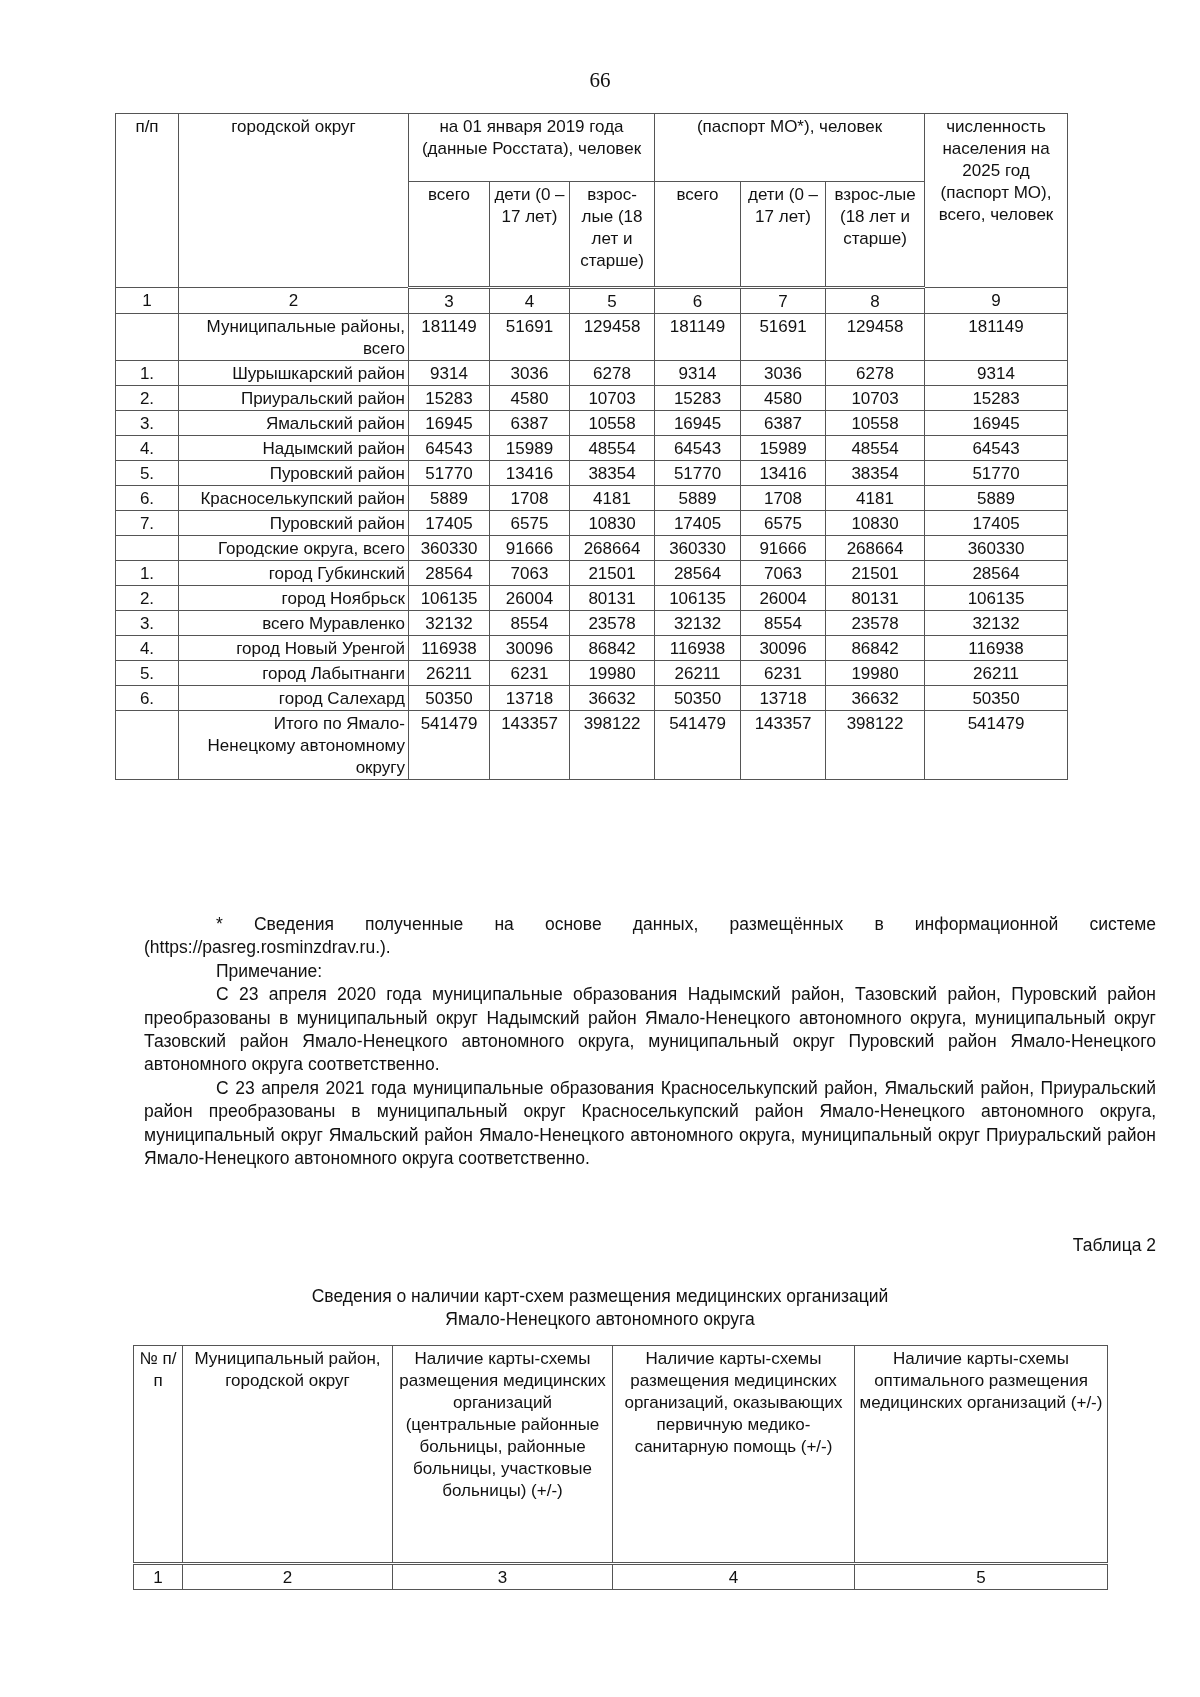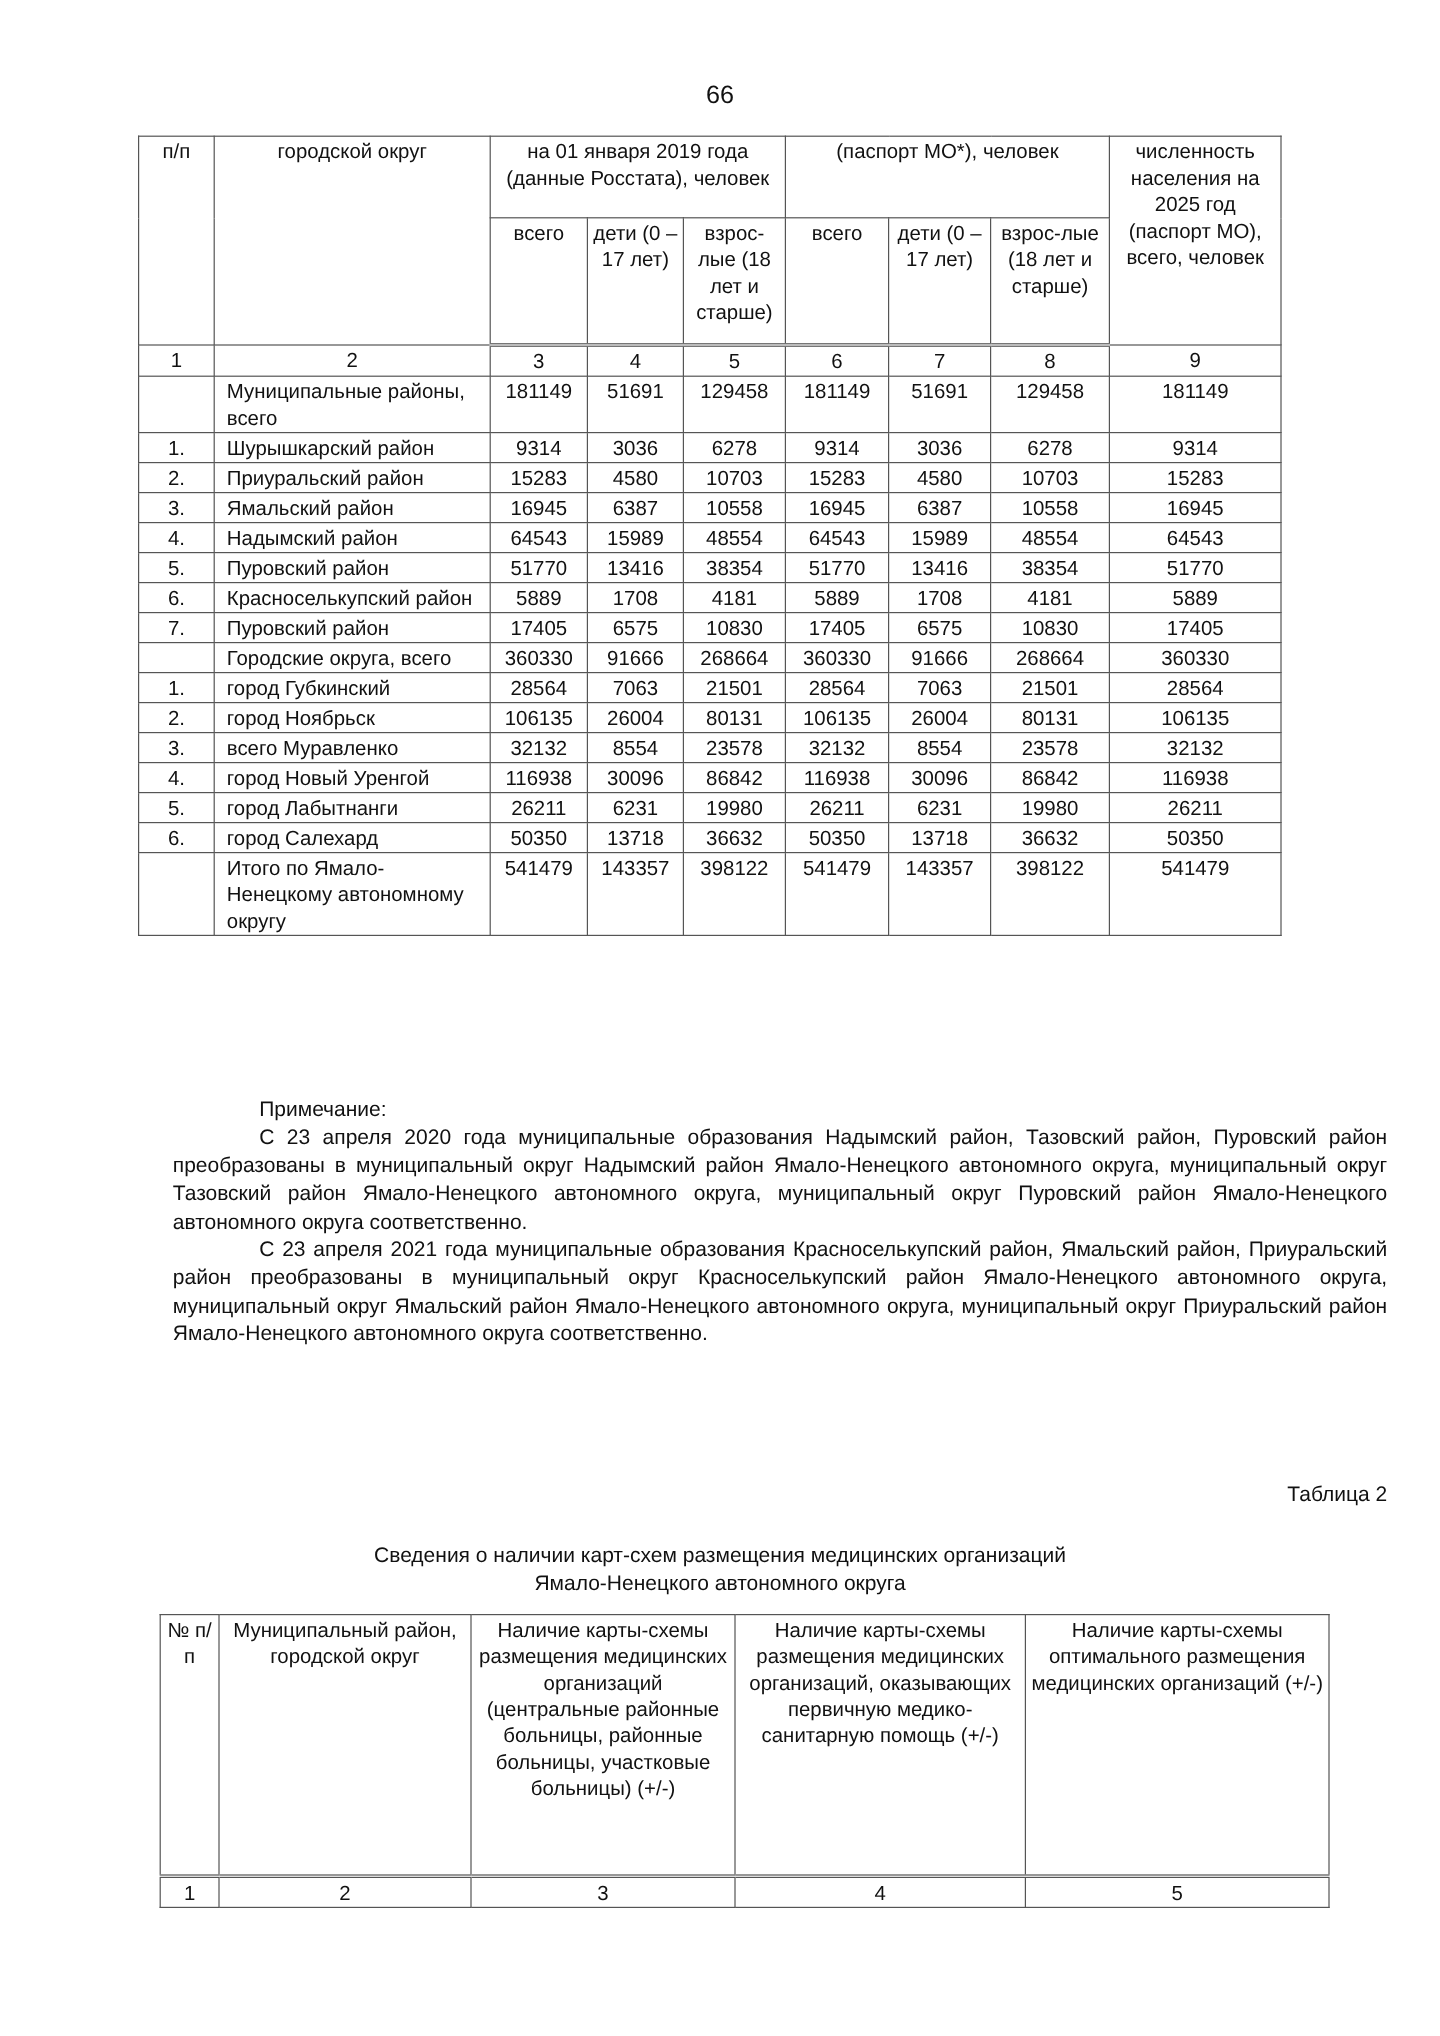--- a/index.html
+++ b/index.html
@@ -1,25 +1,25 @@
 <!DOCTYPE html>
 <html><head>
 <meta charset="utf-8">
 <style>
   html, body { margin:0; padding:0; background:#ffffff; }
   body { width:1200px; height:1697px; position:relative; overflow:hidden;
          font-family:"Liberation Sans", sans-serif; color:#111; }
   .page-num { position:absolute; top:68px; left:0; width:1200px; text-align:center;
-              font-family:Liberation Sans, sans-serif; font-size:21px; }
+              font-family:Liberation Serif, serif; font-size:21px; }
   table { border-collapse:collapse; position:absolute; table-layout:fixed; }
   td, th { border:1px solid #555; font-weight:normal; vertical-align:top; text-align:center;
            font-size:17px; line-height:22px; padding:2px 3px 0 3px; }
   #t1 { left:115px; top:113px; width:844px; }
   #t1 thead tr:last-child th { border-bottom:3px double #555; }
-  #t1 td.name { text-align:left; padding-left:10px; }
+  #t1 td.name { text-align:right; padding-left:10px; }
   #t1 td.num { text-align:center; }
   .numcol-1 { width:63px; } .namecol { width:230px; }
   .c3 { width:81px; } .c4 { width:80px; } .c5 { width:85px; }
   .c6 { width:86px; } .c7 { width:85px; } .c8 { width:99px; } .c9 { width:143px; }
   .break { word-break:break-all; }
   .notes { position:absolute; left:144px; top:913px; width:1012px; font-size:17.5px; line-height:23.4px; }
   .notes p { margin:0; text-align:justify; text-indent:72px; }
   .tbl2-label { position:absolute; top:1235px; right:44px; font-size:17.5px; }
   .tbl2-title { position:absolute; top:1285px; left:0; width:1200px; text-align:center;
                 font-size:17.5px; line-height:23px; }
@@ -246,20 +246,21 @@
         <td class="num">398122</td>
         <td class="num break">541479</td>
         <td class="num break">143357</td>
         <td class="num">398122</td>
         <td class="num">541479</td>
       </tr>
     </tbody>
 </table>
 
 <div class="notes">
+  <p>* Сведения полученные на основе данных, размещённых в информационной системе (https://pasreg.rosminzdrav.ru.).</p>
   <p>Примечание:</p>
   <p>С 23 апреля 2020 года муниципальные образования Надымский район, Тазовский район, Пуровский район преобразованы в муниципальный округ Надымский район Ямало-Ненецкого автономного округа, муниципальный округ Тазовский район Ямало-Ненецкого автономного округа, муниципальный округ Пуровский район Ямало-Ненецкого автономного округа соответственно.</p>
   <p>С 23 апреля 2021 года муниципальные образования Красноселькупский район, Ямальский район, Приуральский район преобразованы в муниципальный округ Красноселькупский район Ямало-Ненецкого автономного округа, муниципальный округ Ямальский район Ямало-Ненецкого автономного округа, муниципальный округ Приуральский район Ямало-Ненецкого автономного округа соответственно.</p>
 </div>
 
 <div class="tbl2-label">Таблица 2</div>
 <div class="tbl2-title">
   <div>Сведения о наличии карт-схем размещения медицинских организаций</div>
   <div>Ямало-Ненецкого автономного округа</div>
 </div>

